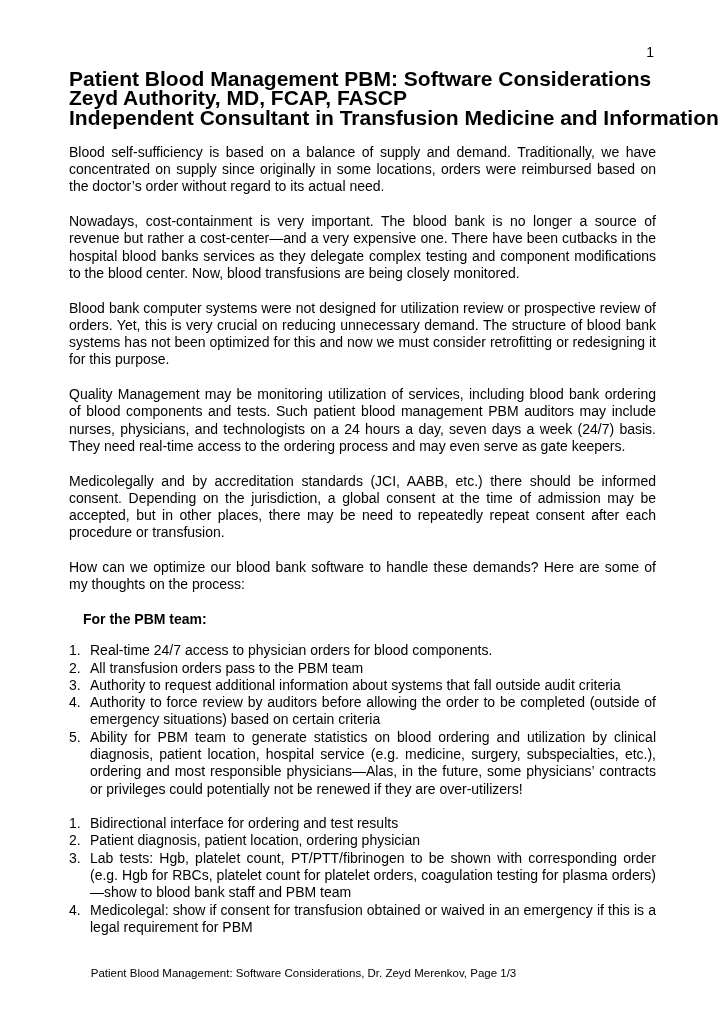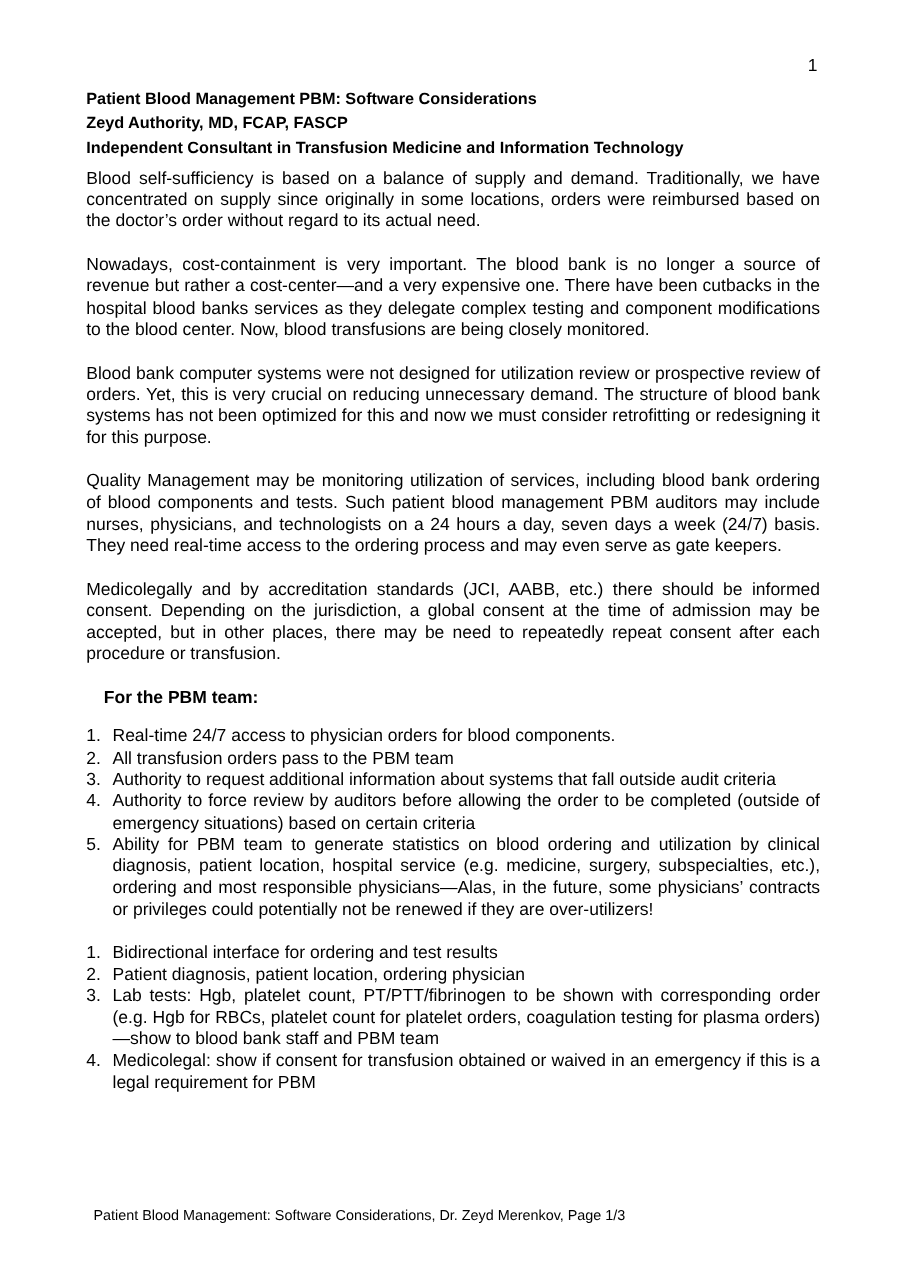--- a/index.html
+++ b/index.html
@@ -25,23 +25,23 @@
     .content {
       position: absolute;
       left: 69px;
       top: 69px;
       width: 587px;
       font-size: 14px;
       line-height: 17.3px;
     }
     .title-block {
       font-weight: bold;
-      font-size: 13px;
+      font-size: 21px;
       line-height: 19.3px;
-      margin: 0 0 7px 0;
+      margin: 0 0 17px 0;
     }
     .title-block div {
       white-space: nowrap;
     }
     p {
       margin: 0 0 17.3px 0;
       text-align: justify;
       text-align-last: left;
     }
     .section-heading {
@@ -65,39 +65,41 @@
       top: 0;
     }
     .footer {
       position: absolute;
       top: 966px;
       left: 0;
       width: 575px;
       text-align: center;
       font-size: 11.5px;
       line-height: 14px;
+      padding-left: 16px;
     }
   </style>
 </head>
 <body>
 
 <div class="page-number">1</div>
 
 <div class="content">
   <div class="title-block">
     <div>Patient Blood Management PBM:  Software Considerations</div>
     <div>Zeyd Authority, MD, FCAP, FASCP</div>
     <div>Independent Consultant in Transfusion Medicine and Information Technology</div>
   </div>
 
   <p>Blood self-sufficiency is based on a balance of supply and demand.  Traditionally, we have concentrated on supply since originally in some locations, orders were reimbursed based on the doctor’s order without regard to its actual need.</p>
   <p>Nowadays, cost-containment is very important.  The blood bank is no longer a source of revenue but rather a cost-center—and a very expensive one.  There have been cutbacks in the hospital blood banks services as they delegate complex testing and component modifications to the blood center.  Now, blood transfusions are being closely monitored.</p>
   <p>Blood bank computer systems were not designed for utilization review or prospective review of orders.  Yet, this is very crucial on reducing unnecessary demand.  The structure of blood bank systems has not been optimized for this and now we must consider retrofitting  or redesigning it for this purpose.</p>
   <p>Quality Management may be monitoring utilization of services, including blood bank ordering of blood components and tests.  Such patient blood management PBM auditors may include nurses, physicians, and technologists on a 24 hours a day, seven days a week (24/7) basis.  They need real-time access to the ordering process and may even serve as gate keepers.</p>
   <p>Medicolegally and by accreditation standards (JCI, AABB, etc.) there should be informed consent.  Depending on the jurisdiction, a global consent at the time of admission may be accepted, but in other places, there may be need to repeatedly repeat consent after each procedure or transfusion.</p>
+  <p>How can we optimize our blood bank software to handle these demands?  Here are some of my thoughts on the process:</p>
 
   <div class="section-heading">For the PBM team:</div>
   <ol>
     <li><span class="num">1.</span><span>Real-time 24/7 access to physician orders for blood components.</span></li>
     <li><span class="num">2.</span><span>All transfusion orders pass to the PBM team</span></li>
     <li><span class="num">3.</span><span>Authority to request additional information about systems that fall outside audit criteria</span></li>
     <li><span class="num">4.</span><span>Authority to force review by auditors before allowing the order to be completed (outside of emergency situations) based on certain criteria</span></li>
     <li><span class="num">5.</span><span>Ability for PBM team to generate statistics on blood ordering and utilization by clinical diagnosis, patient location, hospital service (e.g. medicine, surgery, subspecialties, etc.), ordering and most responsible physicians—Alas, in the future, some physicians’ contracts or privileges could potentially not be renewed if they are over-utilizers!</span></li>
   </ol>
 

